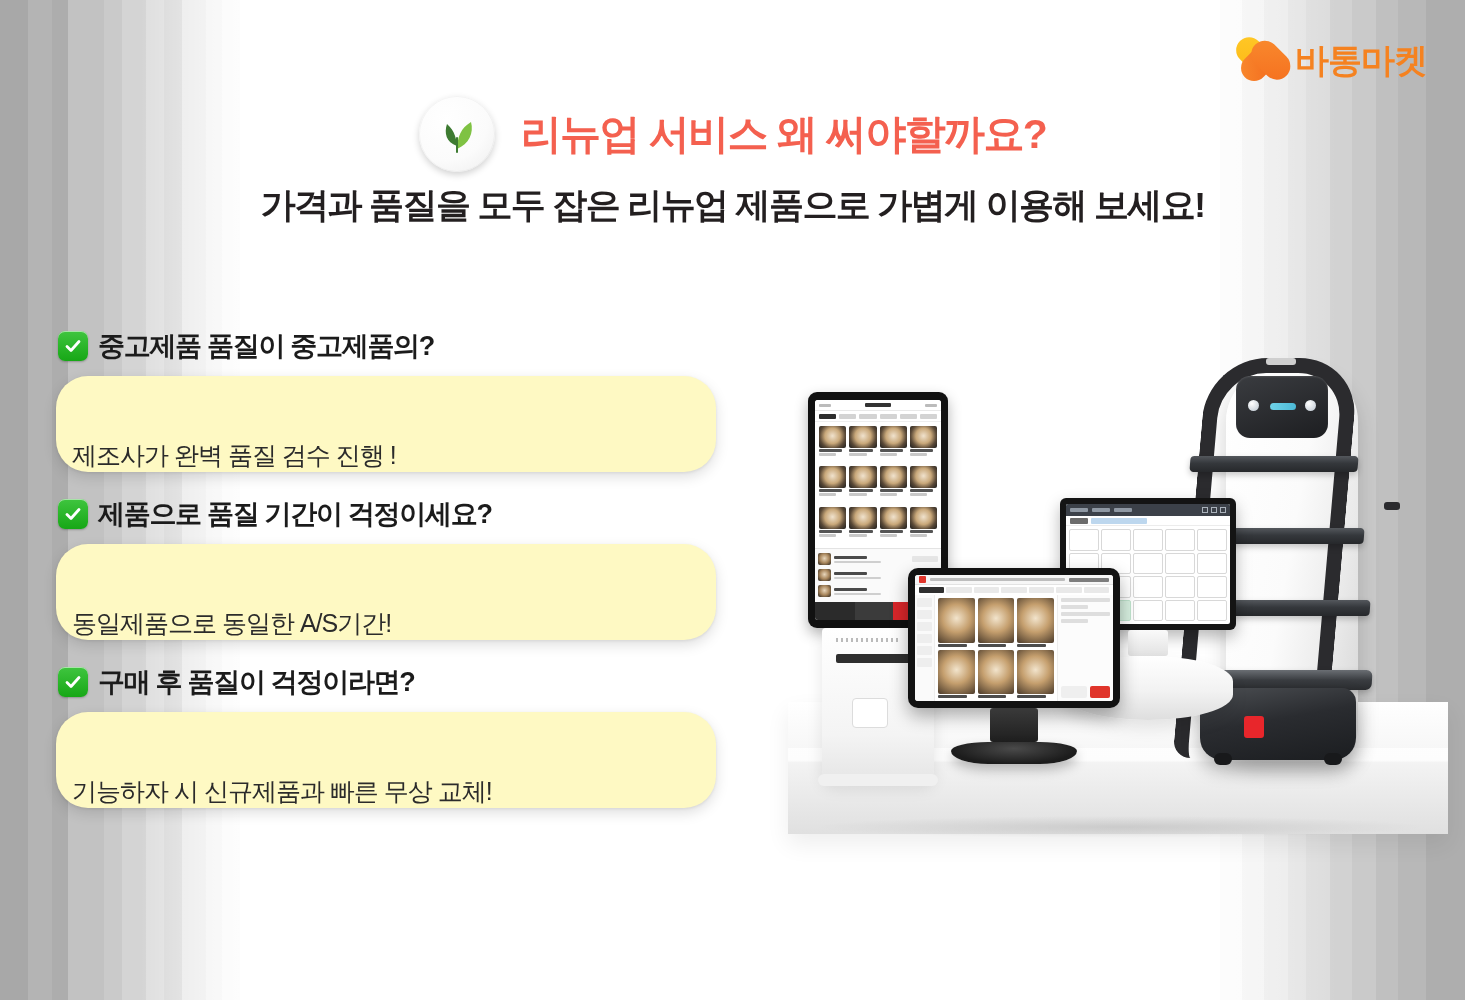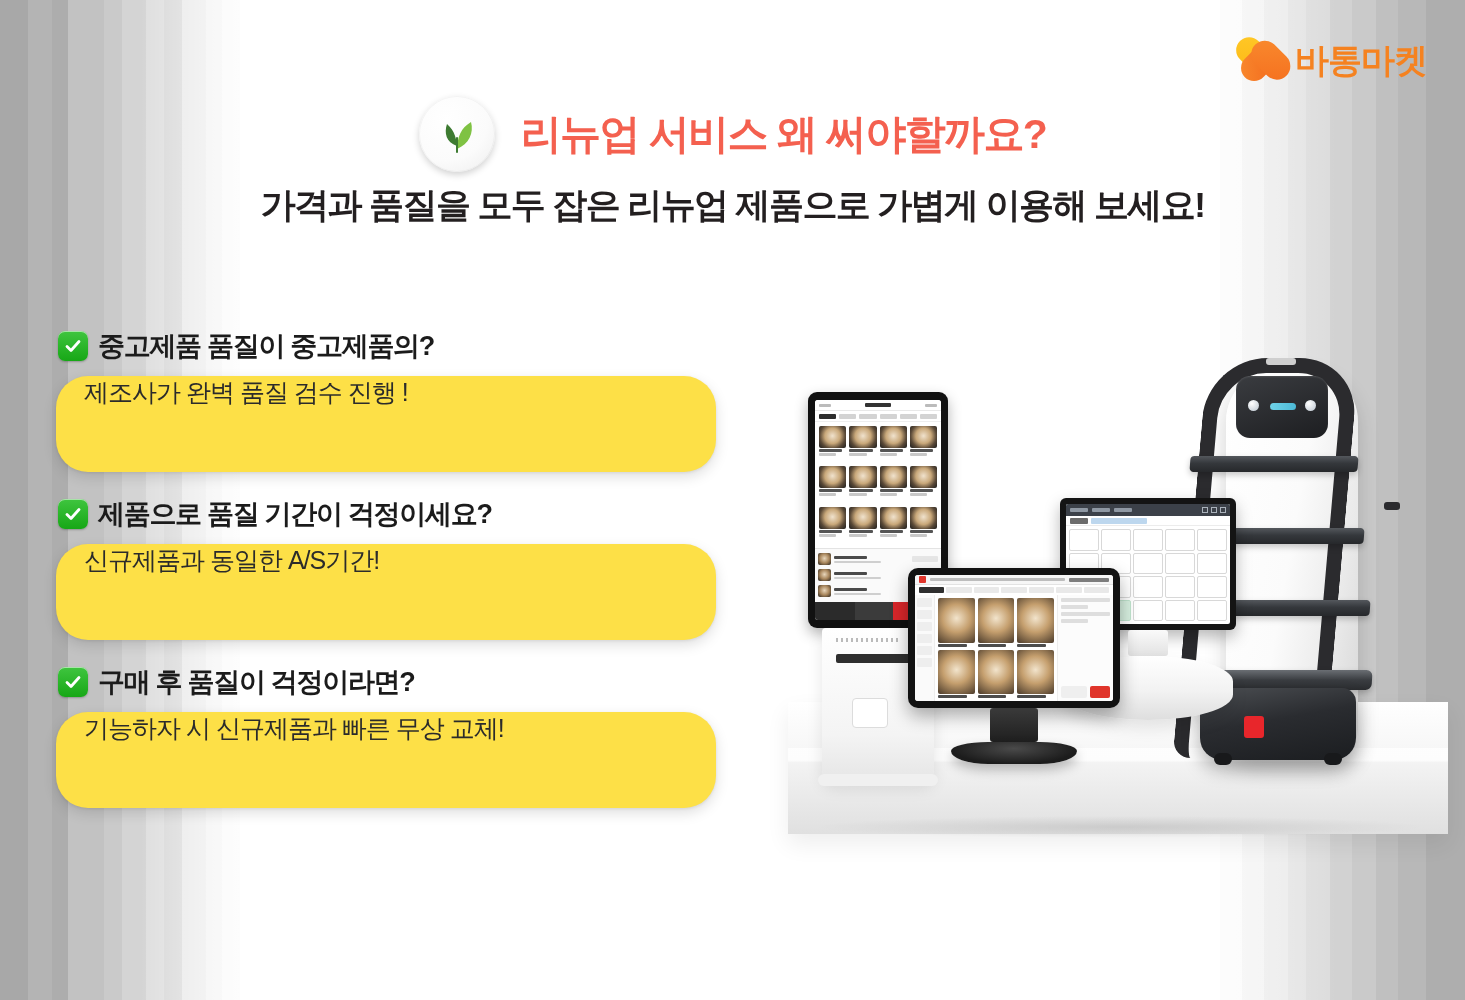--- a/index.html
+++ b/index.html
@@ -117,22 +117,22 @@
     width: 30px; height: 30px; border-radius: 7px; flex: 0 0 auto;
     background: linear-gradient(180deg,#3FC53F 0%, #17A716 100%);
     box-shadow: inset 0 1px 0 rgba(255,255,255,0.55), 0 1px 2px rgba(0,0,0,0.25);
     display:flex; align-items:center; justify-content:center;
   }
   .qa-q {
     font-size: 27px; font-weight: 800; color: #1b1b1b; letter-spacing: -1.3px;
     white-space: nowrap;
   }
   .qa-card {
-    background: #fde047; border-radius: 32px; height: 96px;
-    display:flex; align-items:flex-start; padding: 0 28px;
+    background: #fef9c3; border-radius: 32px; height: 96px;
+    display:flex; align-items:flex-end; padding: 0 16px;
     box-shadow: 0 5px 14px rgba(0,0,0,0.13), 0 1px 3px rgba(0,0,0,0.08);
   }
   .qa-a { font-size: 25px; font-weight: 500; color: #2b2b2b; letter-spacing: -1px; white-space: nowrap; }
 
   
   .scene { position: absolute; left: 760px; top: 330px; width: 700px; height: 580px; z-index: 10; }
 
   .platform {
     position:absolute; left: 28px; top: 372px; width: 660px; height: 132px;
     background: linear-gradient(180deg,#ffffff 0%, #fdfdfd 44%, #f3f3f3 46%, #e0e0e0 100%);
@@ -366,21 +366,21 @@
     <div class="qa-block">
       <div class="qa-head">
         <span class="check-icon">
           <svg width="20" height="20" viewBox="0 0 20 20" aria-hidden="true">
             <path d="M4 10.5 L8 14.5 L16 5.5" stroke="#ffffff" stroke-width="2.8" fill="none" stroke-linecap="round" stroke-linejoin="round"></path>
           </svg>
         </span>
         <span class="qa-q">제품으로 품질 기간이 걱정이세요?</span>
       </div>
       <div class="qa-card">
-        <span class="qa-a">신규제품과 동일한 A/S기간!</span>
+        <span class="qa-a">동일제품으로 동일한 A/S기간!</span>
       </div>
     </div>
 
     <div class="qa-block">
       <div class="qa-head">
         <span class="check-icon">
           <svg width="20" height="20" viewBox="0 0 20 20" aria-hidden="true">
             <path d="M4 10.5 L8 14.5 L16 5.5" stroke="#ffffff" stroke-width="2.8" fill="none" stroke-linecap="round" stroke-linejoin="round"></path>
           </svg>
         </span>

